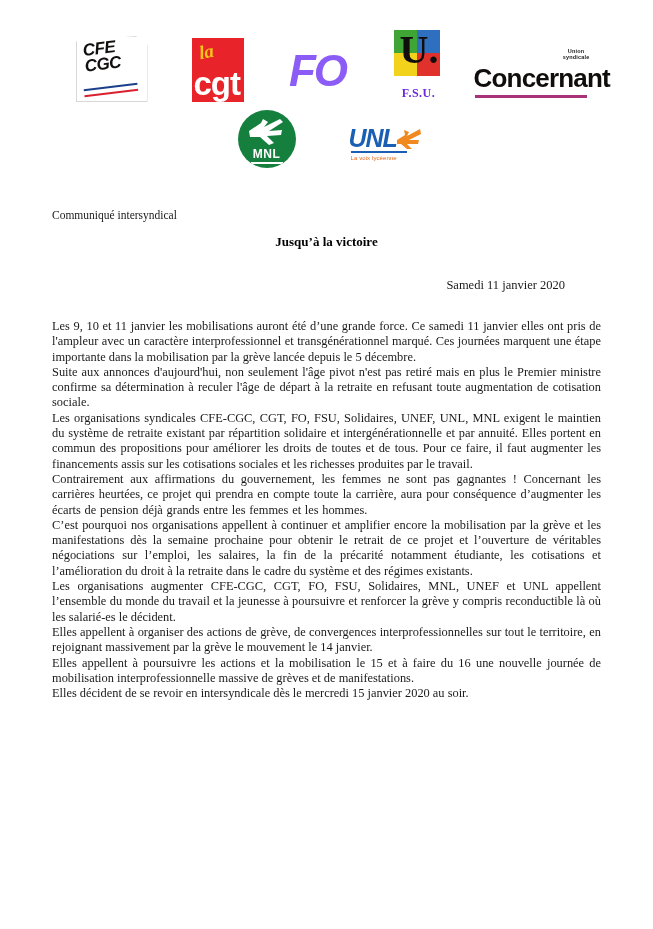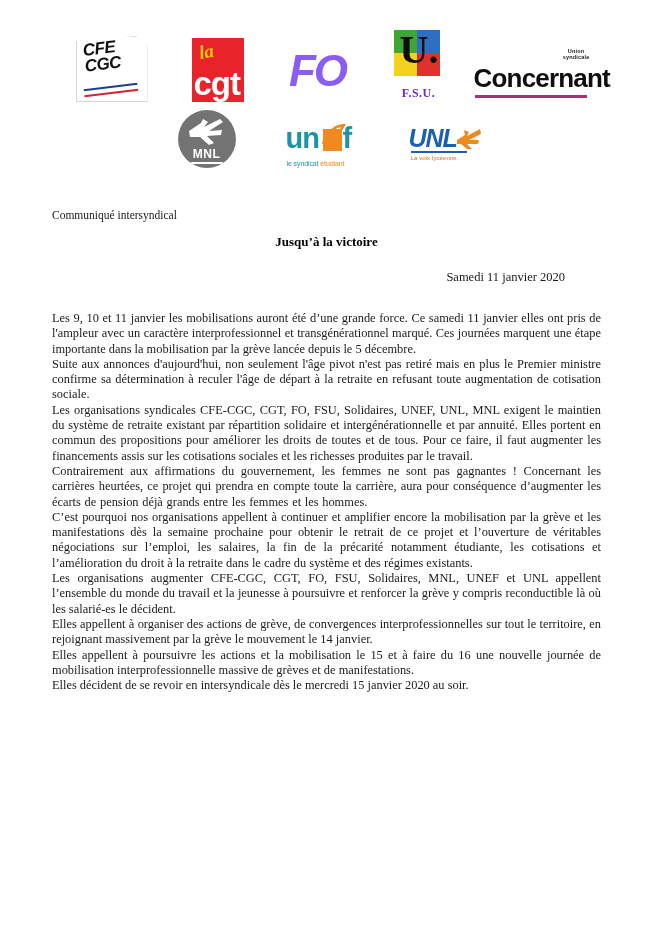--- a/index.html
+++ b/index.html
@@ -207,21 +207,21 @@
     width: 112px;
     height: 3px;
     background: #a8317a;
   }
 
   
   .mnl {
     width: 58px;
     height: 58px;
     border-radius: 50%;
-    background: #737373;
+    background: #15803d;
     position: relative;
     overflow: hidden;
   }
   .mnl-horn { position: absolute; top: 7px; left: 9px; }
   .mnl-txt {
     position: absolute;
     bottom: 7px;
     left: 0;
     width: 58px;
     text-align: center;
@@ -336,21 +336,21 @@
   }
   .doc-title {
     margin-top: 8px;
     text-align: center;
     font-size: 13px;
     font-weight: bold;
     line-height: 24px;
     color: #000000;
   }
   .doc-date {
-    margin-top: 16px;
+    margin-top: 24px;
     text-align: right;
     font-size: 12.5px;
     line-height: 15px;
     padding-right: 36px;
     color: #1a1a1a;
   }
 
   .body-copy {
     margin-top: 26px;
   }
@@ -432,31 +432,20 @@
     <div class="logo-slot" style="width:120px;">
       <div class="mnl">
         <svg class="mnl-horn" width="40" height="30" viewBox="0 0 40 30">
           <path d="M2 14 L14 6 L16 2 L21 5 L17 10 L33 2 L36 5 L22 14 L35 13 L34 18 L20 19 L27 26 L22 28 L13 20 L3 20 Z" fill="#ffffff"></path>
         </svg>
         <div class="mnl-txt">MNL</div>
         <div class="mnl-underline"></div>
       </div>
     </div>
 
-    <div class="logo-slot" style="width:120px;">
-      <div class="unef">
-        <div class="unef-un">un</div>
-        <div class="unef-box"></div>
-        <svg class="unef-arrow" width="26" height="22" viewBox="0 0 26 22">
-          <path d="M2 20 C6 8, 14 2, 23 1 L18 9 L23 1 L15 3 Z" fill="none" stroke="#f08a20" stroke-width="2.4"></path>
-        </svg>
-        <div class="unef-f">f</div>
-        <div class="unef-tag"><span>le syndicat </span><b>étudiant</b></div>
-      </div>
-    </div>
 
     <div class="logo-slot" style="width:120px;">
       <div class="unl">
         <div class="unl-main">UNL</div>
         <svg class="unl-horn" width="26" height="22" viewBox="0 0 26 22">
           <path d="M1 12 L9 7 L8 2 L13 4 L11 8 L24 1 L25 6 L13 12 L23 12 L22 16 L11 16 L16 21 L11 21 L5 16 L1 16 Z" fill="#f08a20"></path>
         </svg>
         <div class="unl-bar"></div>
         <div class="unl-tag">La voix lycéenne</div>
       </div>

